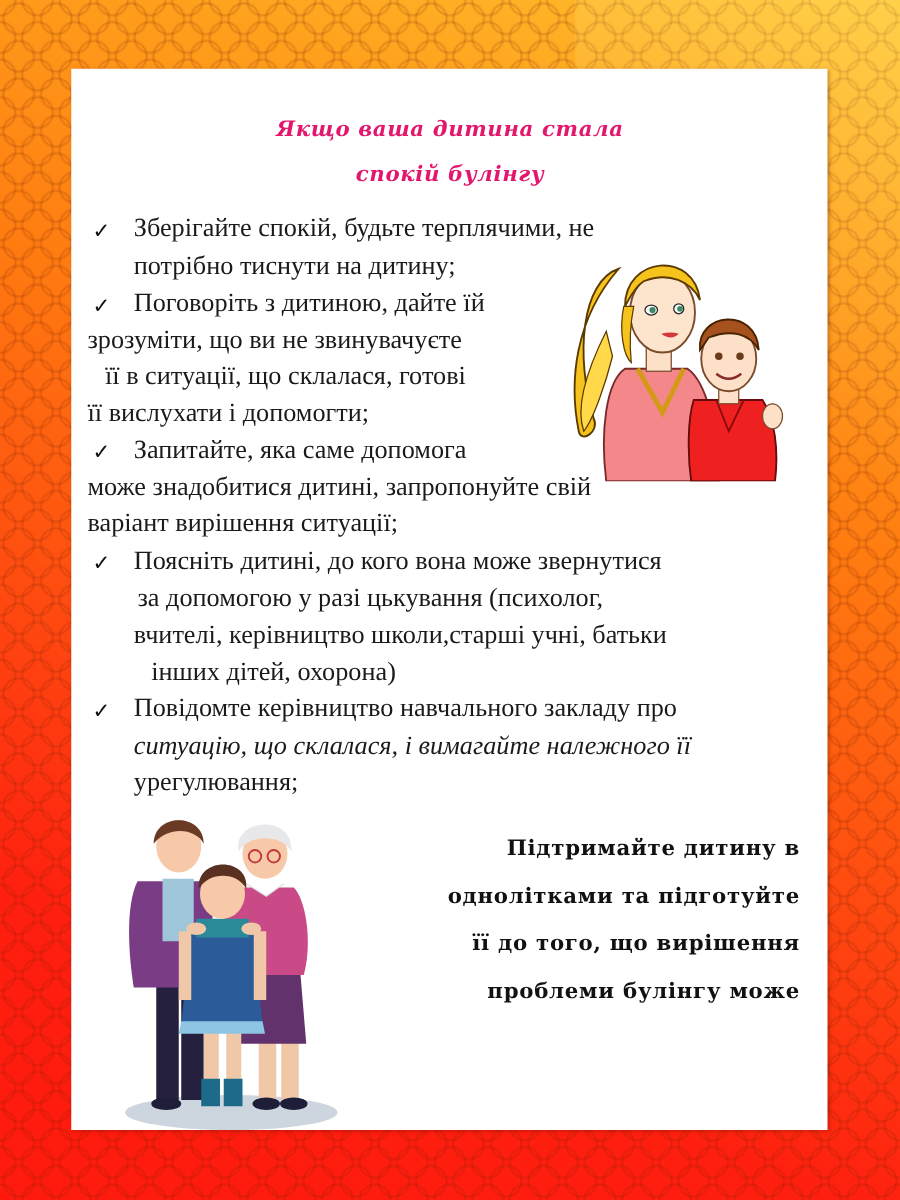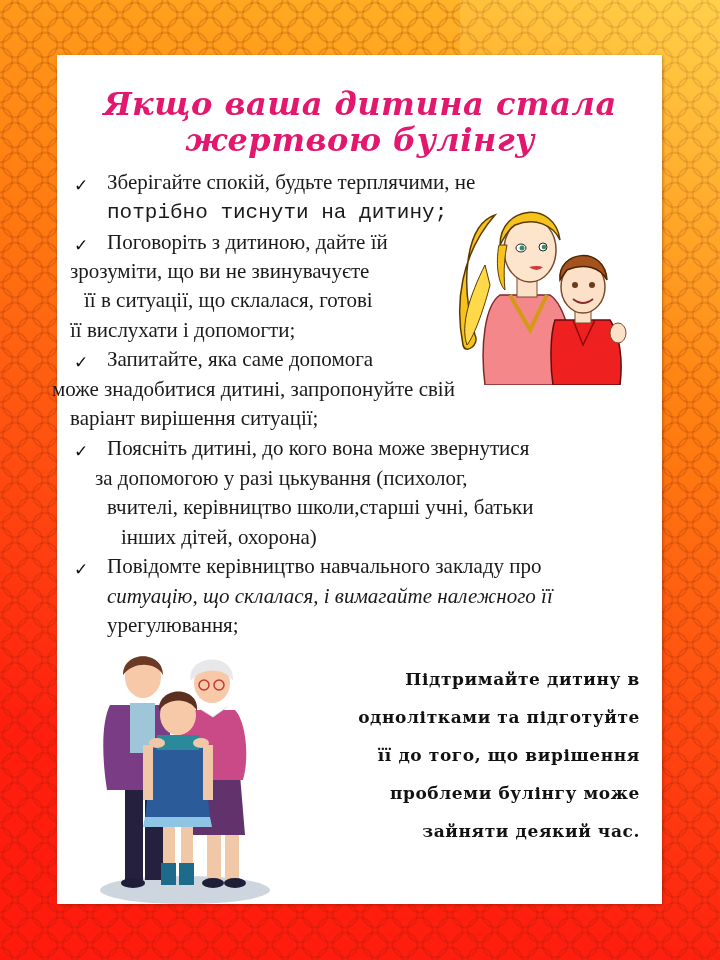--- a/index.html
+++ b/index.html
@@ -46,21 +46,21 @@
     }
     .title {
       position: absolute;
       left: 0; top: 86px;
       width: 720px;
       text-align: center;
       color: #e3176d;
       font-family: "DejaVu Serif", serif;
       font-style: italic;
       font-weight: bold;
-      font-size: 32px;
+      font-size: 17px;
       line-height: 36px;
       letter-spacing: 0.5px;
     }
     .title .line2 { padding-left: 0px; }
 
     .text {
       position: absolute;
       font-family: "Liberation Serif", serif;
       font-size: 21px;
       color: #1a1a1a;
@@ -100,43 +100,43 @@
 <body>
 
 <div class="bg"></div>
 <div class="dots"></div>
 <div class="streak"></div>
 
 <div class="panel"></div>
 
 <div class="title">
   <div>Якщо ваша дитина стала</div>
-  <div class="line2">жертвою булінгу</div>
+  <div class="line2">спокій булінгу</div>
 </div>
 
 <div class="text" style="left:0;top:0;">
 
   <span class="check" style="left:74px;top:171px;">✓</span>
   <span class="ln" style="left:107px;top:168px;">Зберігайте спокій, будьте  терплячими, не</span>
-  <span class="ln" style="left:107px;top:198px;font-family:Liberation Mono, monospace;">потрібно тиснути на дитину;</span>
+  <span class="ln" style="left:107px;top:198px;">потрібно тиснути на дитину;</span>
 
   <span class="check" style="left:74px;top:231px;">✓</span>
   <span class="ln" style="left:107px;top:228px;">Поговоріть з дитиною, дайте їй</span>
   <span class="ln" style="left:70px;top:257px;">зрозуміти, що ви не звинувачуєте</span>
   <span class="ln" style="left:84px;top:286px;">її в ситуації, що склалася, готові</span>
   <span class="ln" style="left:70px;top:316px;"> її вислухати і допомогти;</span>
 
   <span class="check" style="left:74px;top:348px;">✓</span>
   <span class="ln" style="left:107px;top:345px;">Запитайте, яка саме допомога</span>
-  <span class="ln" style="left:52px;top:375px;font-family:Liberation Serif, serif;">може знадобитися дитині, запропонуйте свій</span>
+  <span class="ln" style="left:70px;top:375px;font-family:Liberation Serif, serif;">може знадобитися дитині, запропонуйте свій</span>
   <span class="ln" style="left:70px;top:404px;">варіант вирішення ситуації;</span>
 
   <span class="check" style="left:74px;top:437px;">✓</span>
   <span class="ln" style="left:107px;top:434px;">Поясніть дитині, до кого вона може звернутися</span>
-  <span class="ln" style="left:95px;top:464px;">за допомогою у разі цькування (психолог,</span>
+  <span class="ln" style="left:110px;top:464px;">за допомогою у разі цькування (психолог,</span>
   <span class="ln" style="left:107px;top:493px;">вчителі, керівництво школи,старші учні, батьки</span>
   <span class="ln" style="left:121px;top:523px;">інших дітей, охорона)</span>
 
   <span class="check" style="left:74px;top:555px;">✓</span>
   <span class="ln" style="left:107px;top:552px;">Повідомте керівництво навчального закладу про</span>
   <span class="ln" style="left:107px;top:582px;font-style:italic;">ситуацію, що склалася, і вимагайте належного її</span>
   <span class="ln" style="left:107px;top:611px;">урегулювання;</span>
 </div>
 
 <div class="illus" style="left:455px;top:195px;width:180px;height:190px;">
@@ -226,14 +226,13 @@
     <ellipse cx="72" cy="98" rx="8" ry="5" fill="#f0c8a8"></ellipse>
     <ellipse cx="116" cy="98" rx="8" ry="5" fill="#f0c8a8"></ellipse>
   </svg>
 </div>
 
 <div class="support">
   <div>Підтримайте дитину в</div>
   <div>однолітками та підготуйте</div>
   <div>її до того, що вирішення</div>
   <div>проблеми булінгу може</div>
-  <div>зайняти деякий час.</div>
 </div>
 
 </body></html>

